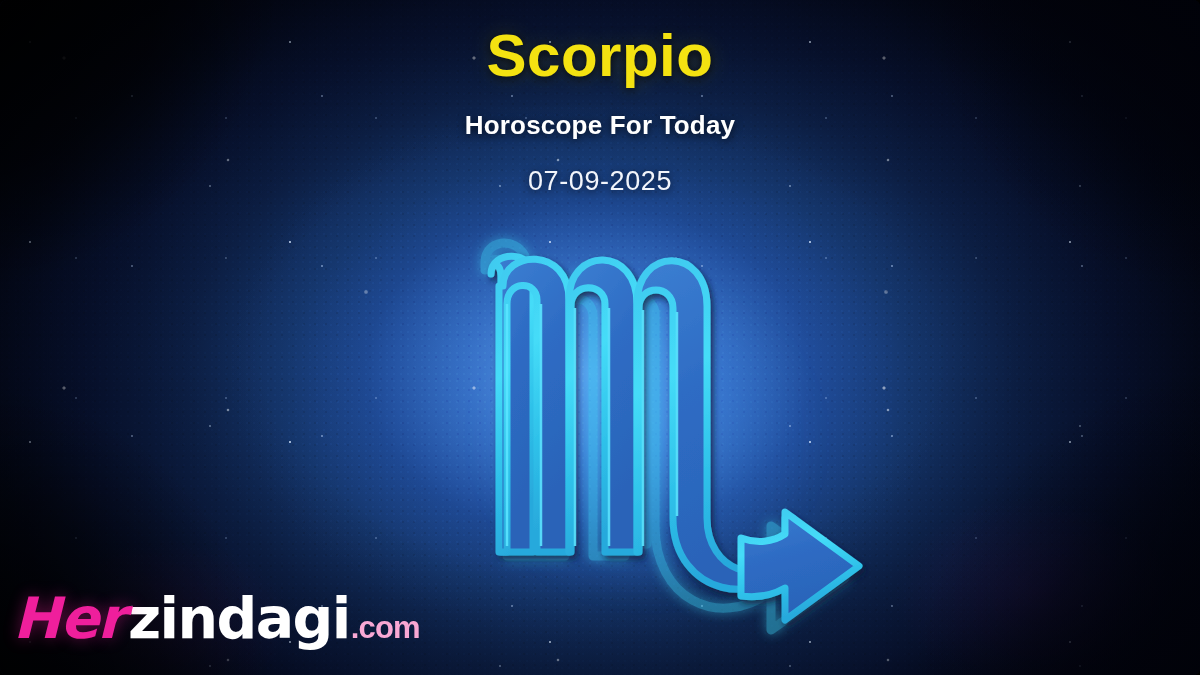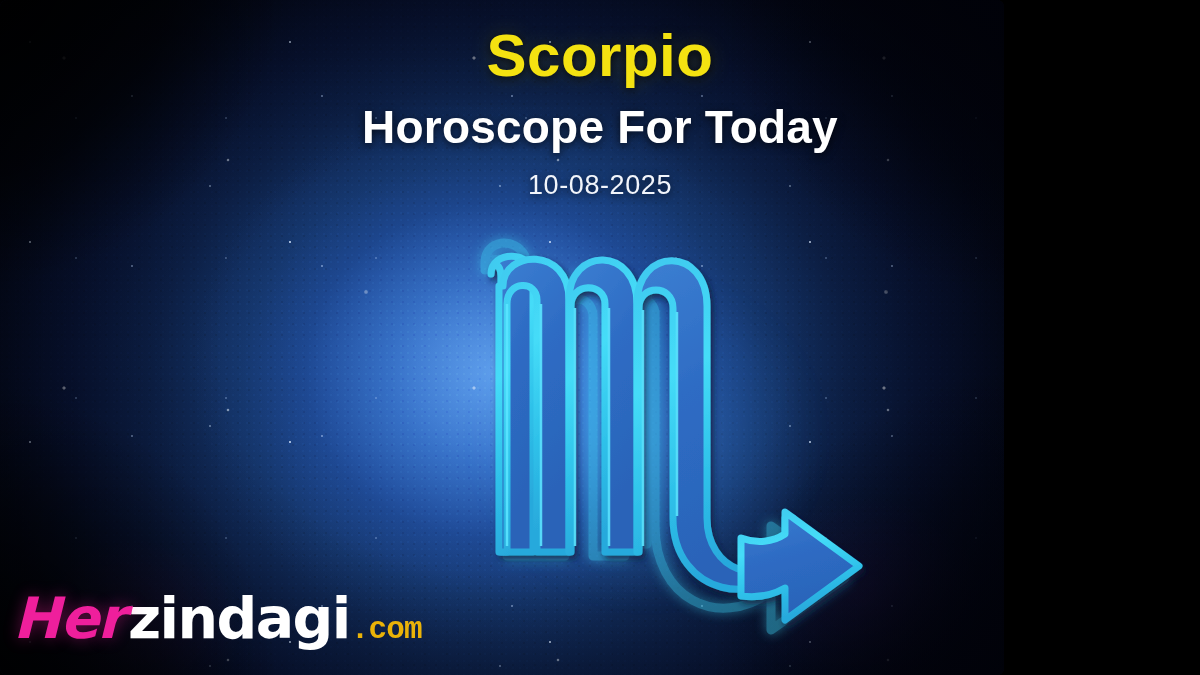--- a/index.html
+++ b/index.html
@@ -7,21 +7,21 @@
     margin: 0;
     padding: 0;
     background: #000;
   }
   body {
     font-family: "Liberation Sans", sans-serif;
   }
 
   .poster {
     position: relative;
-    width: 1004px;
+    width: 1200px;
     height: 675px;
     overflow: hidden;
     background: #05060f;
     border-radius: 7px;
   }
 
   
   .bg-base {
     position: absolute;
     inset: 0;
@@ -124,23 +124,23 @@
     margin: 0;
     padding-top: 26px;
     font-size: 60px;
     line-height: 1.0;
     font-weight: bold;
     letter-spacing: 0.5px;
     color: #f4e211;
     text-shadow: 0 2px 10px rgba(0,0,0,0.75), 0 0 22px rgba(244,226,17,0.18);
   }
   .headline {
-    margin: 4px;
+    margin: 12px;
     padding-top: 14px;
-    font-size: 46px;
+    font-size: 26px;
     line-height: 1.0;
     font-weight: bold;
     letter-spacing: 0.2px;
     color: #ffffff;
     text-shadow: 0 2px 9px rgba(0,0,0,0.72);
   }
   .date-line {
     margin: 0;
     padding-top: 18px;
     font-size: 27px;
@@ -201,25 +201,25 @@
   }
   .logo-zindagi {
     font-family: "DejaVu Sans", sans-serif;
     font-size: 57px;
     font-weight: bold;
     line-height: 1;
     color: #ffffff;
     letter-spacing: -1.6px;
   }
   .logo-com {
-    font-family: Liberation Mono, monospace;
+    font-family: Liberation Sans, sans-serif;
     font-size: 31px;
     font-weight: bold;
     line-height: 1;
-    color: #eab308;
+    color: #f9a8d4;
     letter-spacing: -0.8px;
     margin-left: 1px;
   }
 </style>
 </head>
 <body>
 
 <div class="poster">
 
   <div class="bg-base"></div>
@@ -351,21 +351,21 @@
         <path d="M 168 82 L 168 320"></path>
         <path d="M 202 84 L 202 320"></path>
         <path d="M 236 86 L 236 290"></path>
       </g>
     </svg>
   </div>
 
   <div class="text-block">
     <h1 class="zodiac-title">Scorpio</h1>
     <h2 class="headline">Horoscope For Today</h2>
-    <p class="date-line">10-08-2025</p>
+    <p class="date-line">07-09-2025</p>
   </div>
 
   <div class="logo">
     <span class="logo-her">Her</span>
     <span class="logo-zindagi">zindagi</span>
     <span class="logo-com">.com</span>
   </div>
 
 </div>
 

